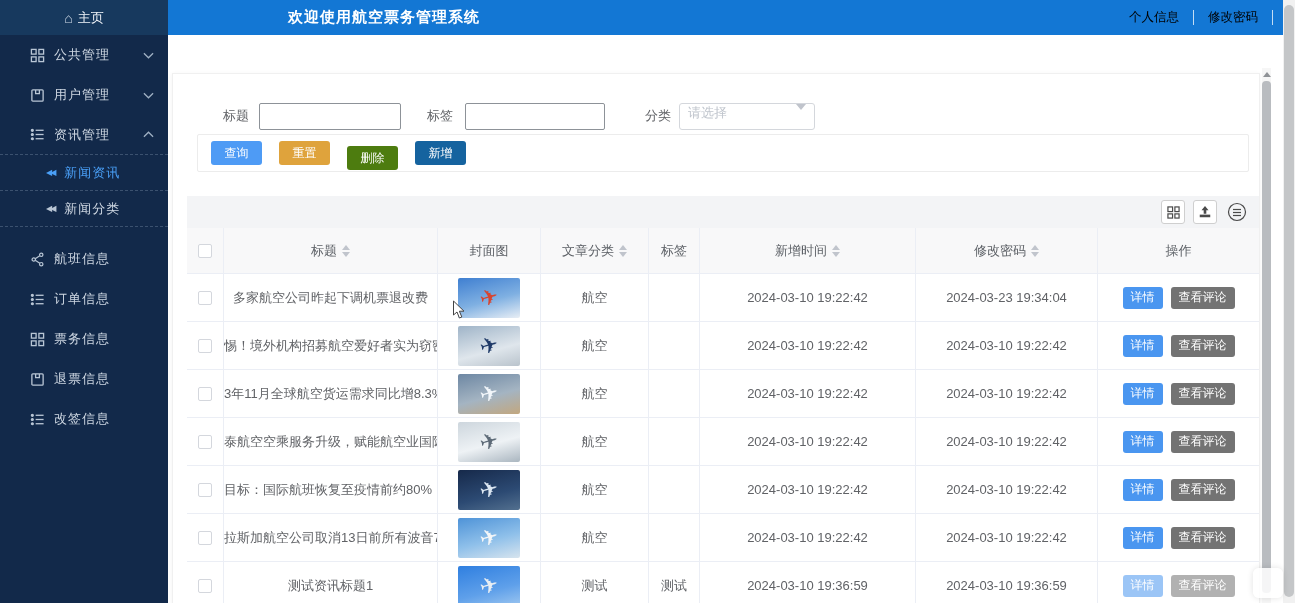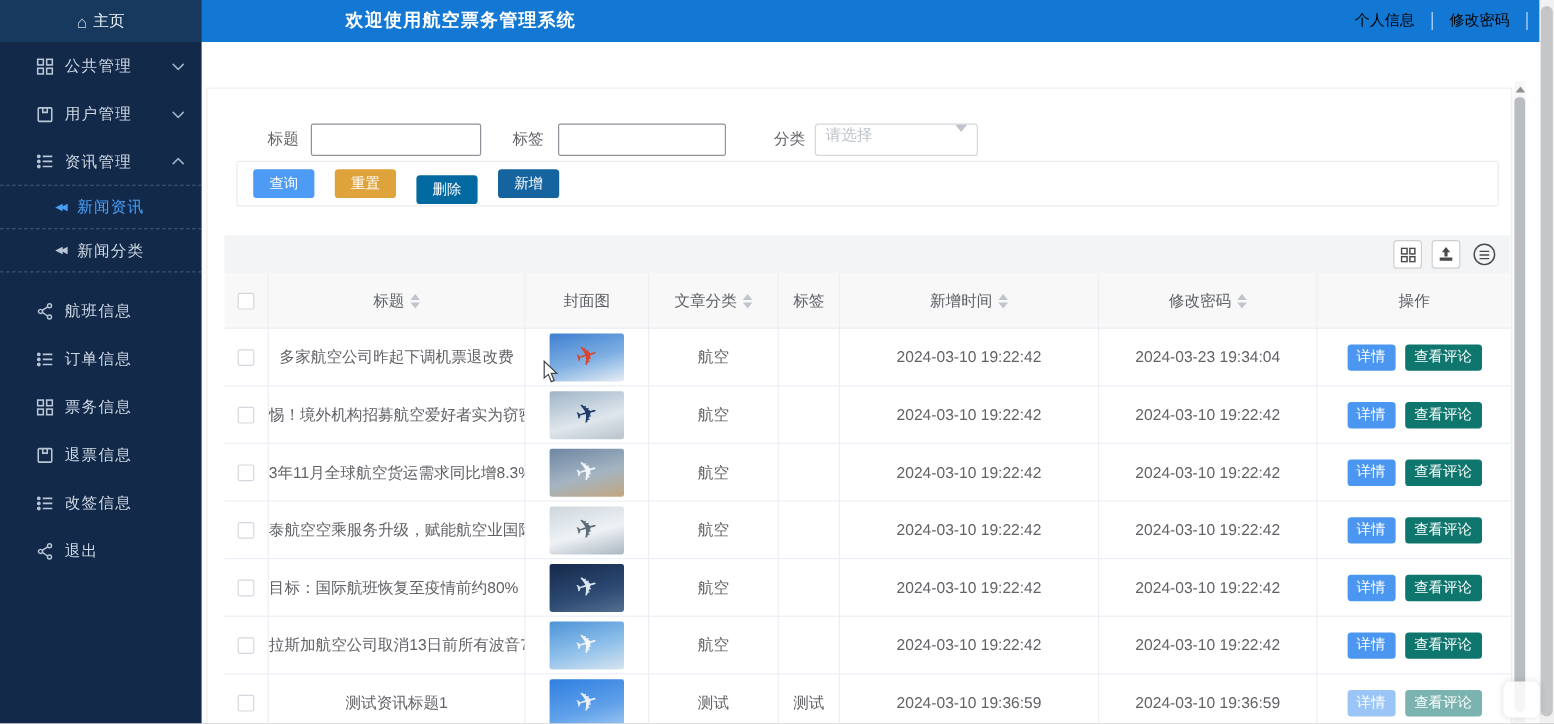--- a/index.html
+++ b/index.html
@@ -38,21 +38,21 @@
   .finput { height:27px; border:1px solid #8d9298; background:#fff; border-radius:2px; padding:0 8px; font-size:13px; color:#333; outline:none; }
   .fselect { height:27px; width:136px; border:1px solid #d4d7dc; border-radius:3px; background:#fff; display:flex; padding:0 8px; cursor:pointer;gap:13px; }
   .fselect .ph { color:#bfc4cc; font-size:13px; flex:1; }
   .fselect .selcaret { width:0; height:0; border-left:5px solid transparent; border-right:5px solid transparent; border-top:6px solid #c0c4cc; }
 
   
   .btn-bar { position:absolute; left:24px; top:60px; width:1052px; height:38px; border:1px solid #ececec; border-radius:2px; display:flex; align-items:center; padding-left:13px; }
   .btn { height:24px; min-width:51px; padding:0 10px; border:none; border-radius:3px; color:#fff; font-size:12px; cursor:pointer; margin-right:17px; font-family:inherit; }
   .b-search { background:#4e9bf5; }
   .b-reset { background:#dfa33c; }
-  .b-delete { background:#0369a1;margin-top:10px; }
+  .b-delete { background:#4d7c0f;margin-top:10px; }
   .b-add { background:#15639f; }
 
   
   .tbl-toolbar { position:absolute; left:14px; top:122px; width:1072px; height:32px; background:#f3f4f6; display:flex; align-items:center; justify-content:flex-end; padding-right:10px; gap:8px; }
   .icon-btn { width:24px; height:24px; border:1px solid #cfcfcf; border-radius:3px; background:#fff; display:flex; align-items:center; justify-content:center; cursor:pointer; color:#4a4a4a; }
   .icon-btn.round { border:none; background:transparent; }
   .icon-btn svg { display:block; }
 
   
   .tbl { position:absolute; left:14px; top:154px; width:1072px; }
@@ -65,21 +65,21 @@
   .c-title-cell { white-space:nowrap; text-align:center; display:block; line-height:48px; }
   .cb { width:14px; height:14px; border:1px solid #d4d7dd; border-radius:2px; background:#fff; display:inline-block; cursor:pointer; }
   .caret { display:inline-flex; flex-direction:column; margin-left:5px; gap:2px; }
   .caret i { width:0; height:0; border-left:4px solid transparent; border-right:4px solid transparent; }
   .caret .up { border-bottom:5px solid #c0c4cc; }
   .caret .dn { border-top:5px solid #c0c4cc; }
   .cover { width:62px; height:40px; border-radius:2px; display:flex; align-items:center; justify-content:center; cursor:pointer; overflow:hidden; }
   .plane { font-size:22px; transform:rotate(-16deg); line-height:1; font-family:"DejaVu Sans",sans-serif; }
   .op-btn { height:22px; border:none; border-radius:3px; color:#fff; font-size:12px; cursor:pointer; padding:0 8px; font-family:inherit; }
   .b-detail { background:#4a96f0; margin-right:8px; }
-  .b-comments { background:#0f766e; }
+  .b-comments { background:#737373; }
   .dim { opacity:.55; }
 
   
   .inner-scroll { position:absolute; left:1262px; top:68px; width:9px; height:535px; background:#f6f6f6; z-index:6; }
   .inner-scroll .arrow { position:absolute; top:2px; left:0; width:9px; height:9px; display:flex; align-items:center; justify-content:center; }
   .inner-scroll .arrow i { width:0; height:0; border-left:4px solid transparent; border-right:4px solid transparent; border-bottom:5px solid #8f9296; }
   .inner-scroll .thumb { position:absolute; left:0; top:13px; width:9px; height:512px; background:#b9bcc0; border-radius:4px; }
   .outer-scroll { position:absolute; right:0; top:0; width:12px; height:603px; background:#f1f1f1; z-index:7; }
   .outer-scroll .thumb { position:absolute; left:1px; top:5px; width:10px; height:592px; background:#c4c6c8; border-radius:5px; }
   .fade-blob { position:absolute; left:1253px; top:568px; width:30px; height:30px; background:rgba(255,255,255,.85); border-radius:6px; box-shadow:0 0 6px rgba(0,0,0,.12); z-index:8; }
@@ -194,30 +194,20 @@
           <circle cx="2.5" cy="3.5" r="1" fill="currentColor"></circle>
           <circle cx="2.5" cy="8" r="1" fill="currentColor"></circle>
           <circle cx="2.5" cy="12.5" r="1" fill="currentColor"></circle>
           <line x1="6" y1="3.5" x2="14.5" y2="3.5"></line>
           <line x1="6" y1="8" x2="14.5" y2="8"></line>
           <line x1="6" y1="12.5" x2="14.5" y2="12.5"></line>
         </svg>
       <span class="nlabel">改签信息</span>
     </div>
 
-    <div class="nav-item">
-      <svg class="nico" viewBox="0 0 16 16" fill="none" stroke="currentColor" stroke-width="1.3">
-          <circle cx="12" cy="3" r="1.8"></circle>
-          <circle cx="4" cy="8" r="1.8"></circle>
-          <circle cx="12" cy="13" r="1.8"></circle>
-          <line x1="10.4" y1="3.9" x2="5.6" y2="7.1"></line>
-          <line x1="5.6" y1="8.9" x2="10.4" y2="12.1"></line>
-        </svg>
-      <span class="nlabel">退出</span>
-    </div>
   </aside>
 
   <header class="topbar">
     <div class="topbar-title">欢迎使用航空票务管理系统</div>
     <div class="topbar-right">
       <span class="hlink">个人信息</span>
       <span class="vdiv"></span>
       <span class="hlink">修改密码</span>
       <span class="vdiv"></span>
       <span class="endpad"></span>

